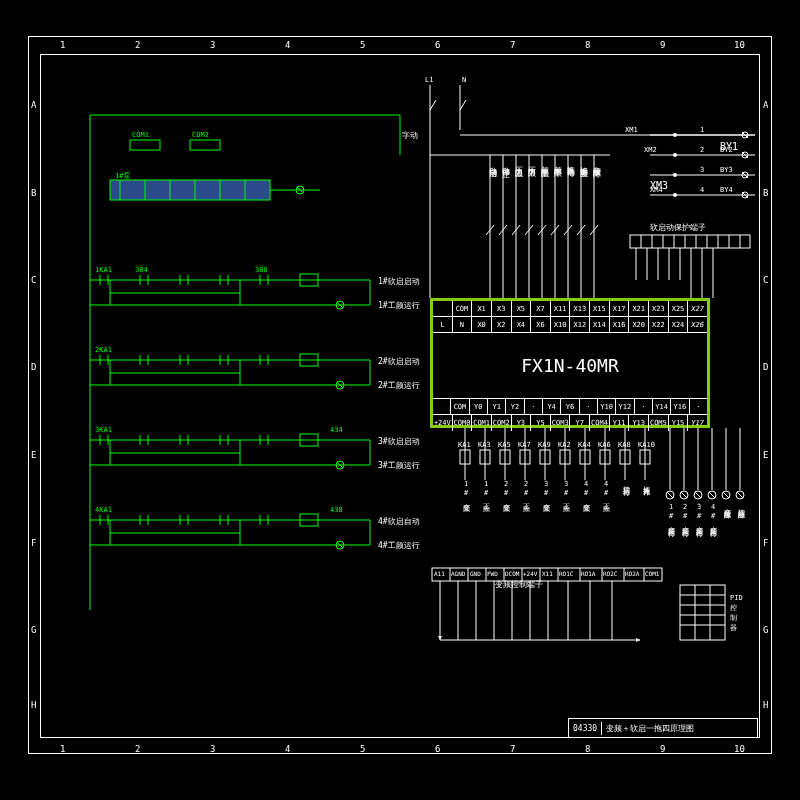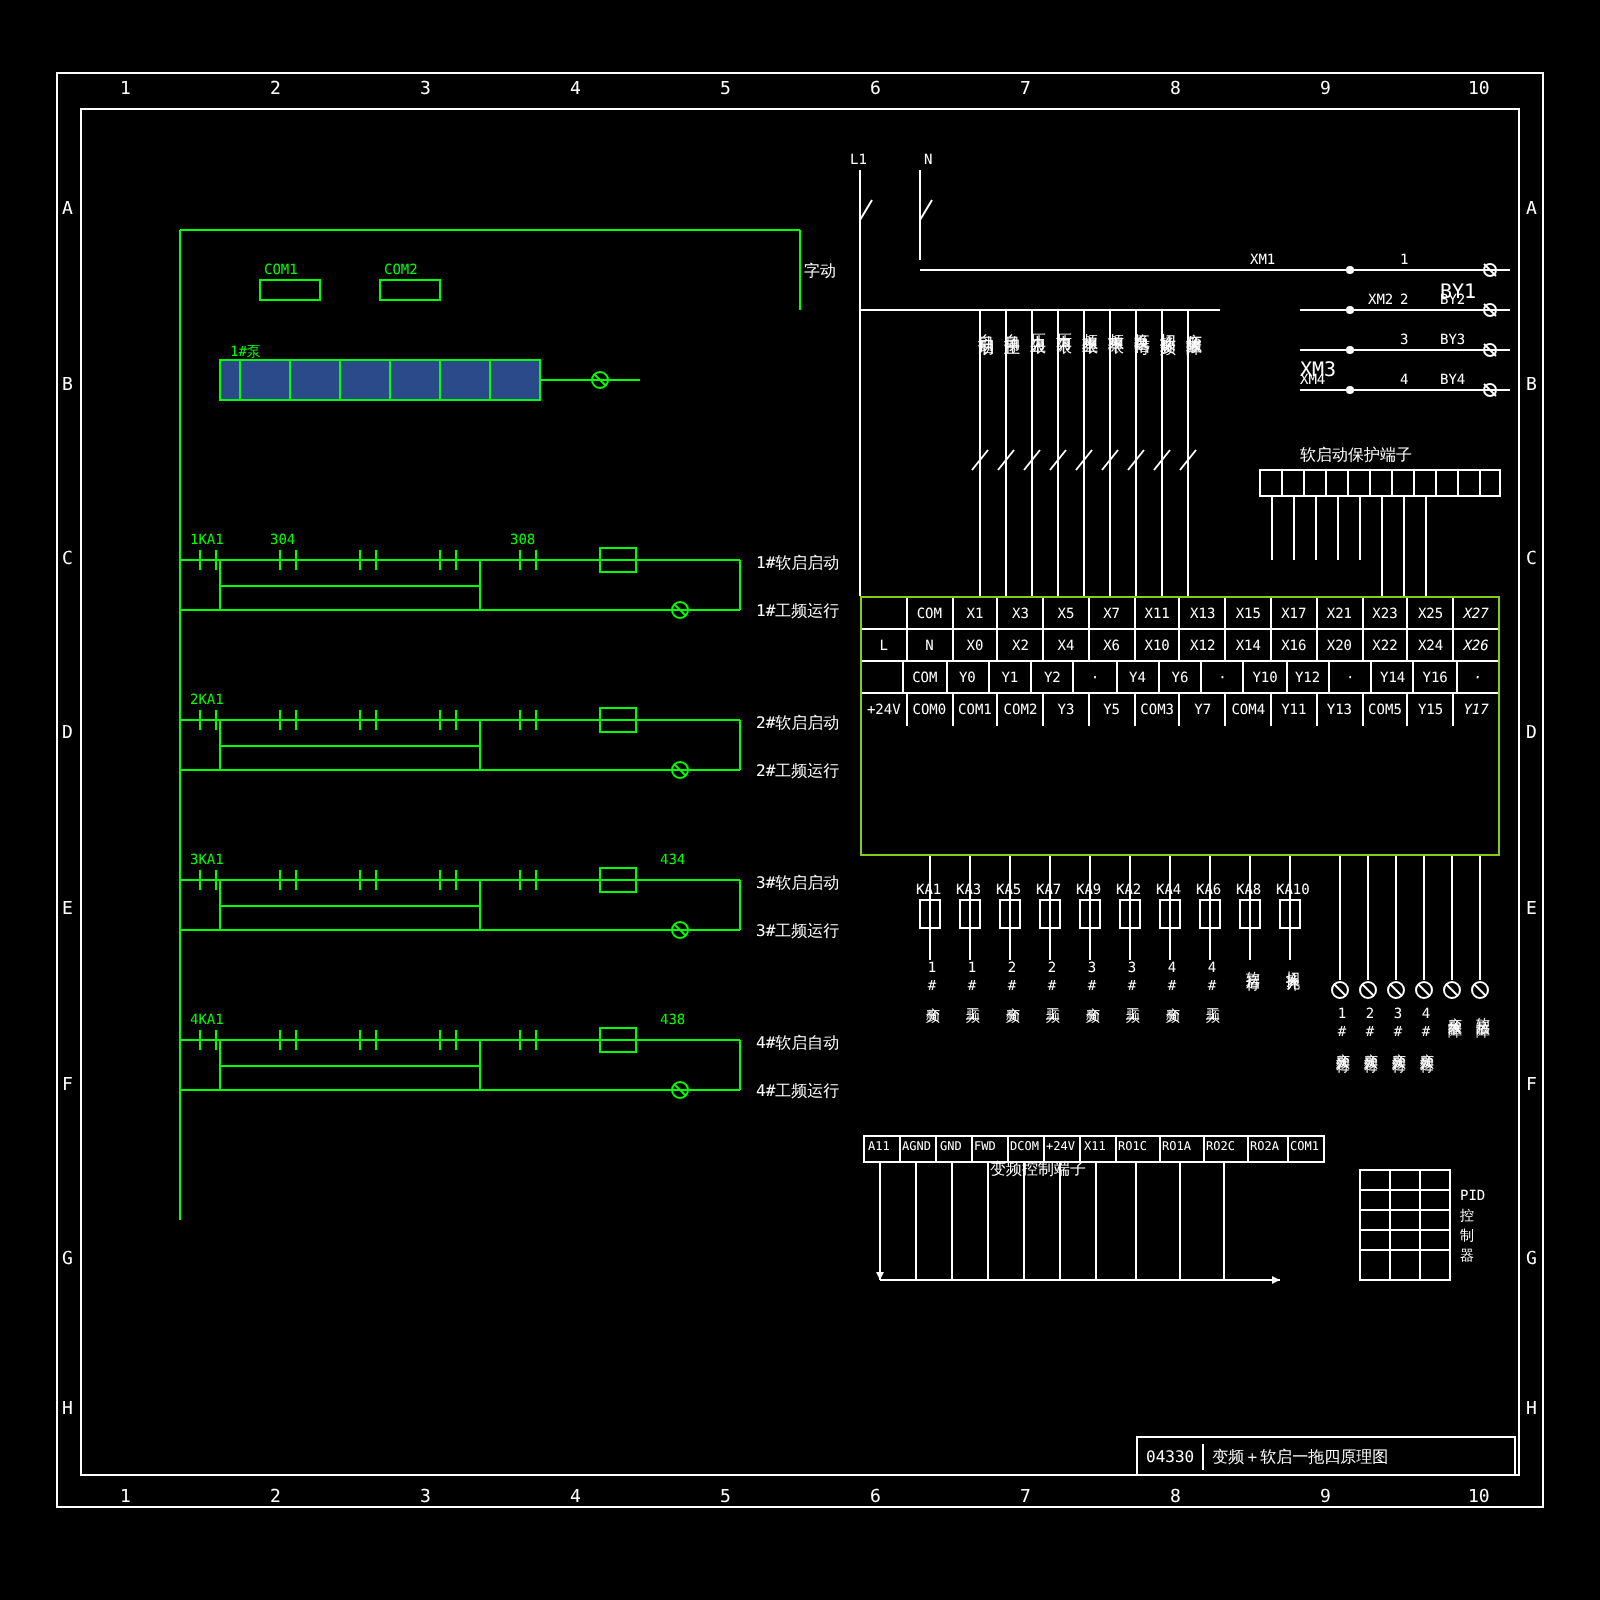--- a/index.html
+++ b/index.html
@@ -44,22 +44,22 @@
     border-right: 1px solid #fff;
     padding: 2px 4px;
     white-space: nowrap;
   }
   .title-block .cell:last-child { border-right: none; flex: 1; }
   
   
   .plc {
     position: absolute;
     left: 430px; top: 298px;
-    width: 320px; height: 130px;
-    border: 1px solid #84cc16;
+    width: 280px; height: 130px;
+    border: 3px solid #84cc16;
     font-size: 8px;
   }
   .plc-row {
     display: flex;
     height: 16px;
     border-bottom: 1px solid #fff;
   }
   .plc-row:last-child { border-bottom: none; }
   .plc-cell {
     flex: 1;
@@ -471,20 +471,21 @@
     <div class="plc-cell">X6</div>
     <div class="plc-cell">X10</div>
     <div class="plc-cell">X12</div>
     <div class="plc-cell">X14</div>
     <div class="plc-cell">X16</div>
     <div class="plc-cell">X20</div>
     <div class="plc-cell">X22</div>
     <div class="plc-cell">X24</div>
     <div class="plc-cell">X26</div>
   </div>
+  <div class="plc-title">FX1N-40MR</div>
   <div class="plc-row">
     <div class="plc-cell"></div>
     <div class="plc-cell">COM</div>
     <div class="plc-cell">Y0</div>
     <div class="plc-cell">Y1</div>
     <div class="plc-cell">Y2</div>
     <div class="plc-cell">·</div>
     <div class="plc-cell">Y4</div>
     <div class="plc-cell">Y6</div>
     <div class="plc-cell">·</div>
@@ -517,21 +518,21 @@
 <div class="vert-label" style="left:499px; top:160px">自动停止</div>
 <div class="vert-label" style="left:512px; top:160px">压力上限</div>
 <div class="vert-label" style="left:525px; top:160px">压力下限</div>
 <div class="vert-label" style="left:538px; top:160px">频率上限</div>
 <div class="vert-label" style="left:551px; top:160px">频率下限</div>
 <div class="vert-label" style="left:564px; top:160px">换泵信号</div>
 <div class="vert-label" style="left:577px; top:160px">切换变频</div>
 <div class="vert-label" style="left:590px; top:160px">变频故障</div>
 
 <div class="func-label" style="left:625px; top:126px; font-size:7px">XM1</div>
-<div class="func-label" style="left:684px; top:146px; font-size:7px">XM2</div>
+<div class="func-label" style="left:644px; top:146px; font-size:7px">XM2</div>
 <div class="func-label" style="left:650px; top:180px; font-size:10px">XM3</div>
 <div class="func-label" style="left:650px; top:186px; font-size:7px">XM4</div>
 <div class="func-label" style="left:700px; top:126px; font-size:7px">1</div>
 <div class="func-label" style="left:700px; top:146px; font-size:7px">2</div>
 <div class="func-label" style="left:700px; top:166px; font-size:7px">3</div>
 <div class="func-label" style="left:700px; top:186px; font-size:7px">4</div>
 <div class="func-label" style="left:720px; top:141px; font-size:10px">BY1</div>
 <div class="func-label" style="left:720px; top:146px; font-size:7px">BY2</div>
 <div class="func-label" style="left:720px; top:166px; font-size:7px">BY3</div>
 <div class="func-label" style="left:720px; top:186px; font-size:7px">BY4</div>

